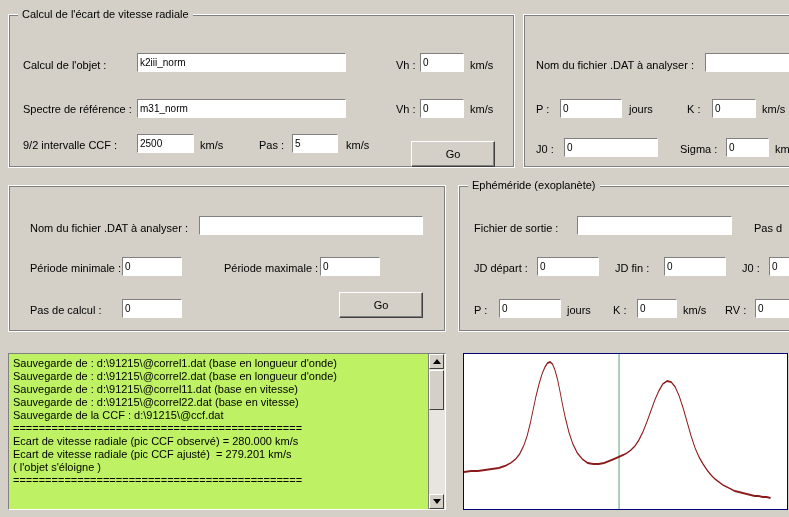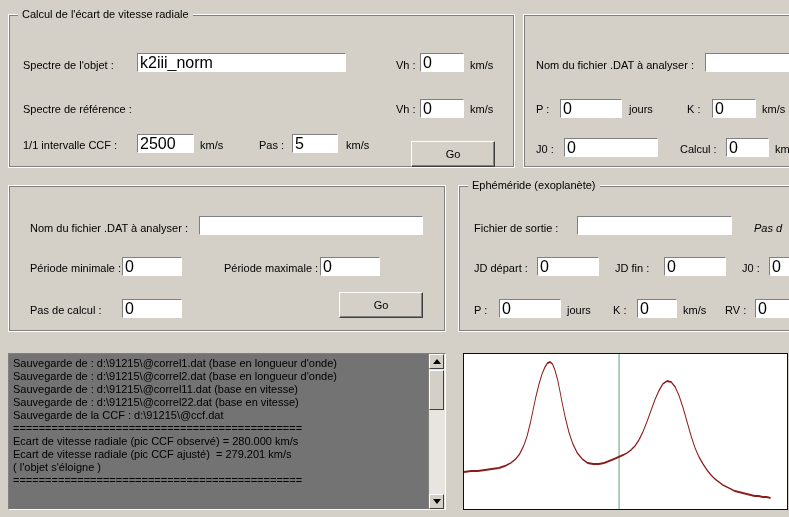--- a/index.html
+++ b/index.html
@@ -53,21 +53,21 @@
   
   input.tf {
     position: absolute;
     box-sizing: border-box;
     height: 19px;
     border: 1px solid #808080;
     border-right-color: #ffffff;
     border-bottom-color: #ffffff;
     background: #ffffff;
     font-family: "Liberation Sans", sans-serif;
-    font-size: 16px;
+    font-size: 10px;
     color: #000;
     padding: 1px 2px;
     outline: none;
   }
   
   button.btn {
     position: absolute;
     box-sizing: border-box;
     background: #d4d0c8;
     border: 1px solid #ffffff;
@@ -76,21 +76,21 @@
     box-shadow: inset -1px -1px 0 #808080;
     font-family: "Liberation Sans", sans-serif;
     font-size: 11px;
     color: #000;
     cursor: default;
   }
   
   .logpanel {
     position: absolute;
     box-sizing: border-box;
-    background: #737373;
+    background: #bef264;
     border: 1px solid #808080;
     border-right-color: #ffffff;
     border-bottom-color: #ffffff;
     overflow: hidden;
   }
   .logtext {
     position: absolute;
     left: 4px;
     top: 3px;
     right: 20px;
@@ -155,32 +155,33 @@
 </style>
 </head>
 <body>
 
 <div class="app">
 
   <div class="group" style="left:8px; top:14px; width:505px; height:152px;">
     <div class="gb-inner"></div>
     <div class="group-title">Calcul de l'écart de vitesse radiale</div>
 
-    <div class="lbl" style="left:14px; top:44px;">Spectre de l'objet :</div>
+    <div class="lbl" style="left:14px; top:44px;">Calcul de l'objet :</div>
     <input class="tf" style="left: 128px; top: 38px; width: 209px;" type="text" value="k2iii_norm">
     <div class="lbl" style="left:387px; top:44px;">Vh :</div>
     <input class="tf" style="left: 411px; top: 38px; width: 44px;" type="text" value="0">
     <div class="lbl" style="left:461px; top:44px;">km/s</div>
 
     <div class="lbl" style="left:14px; top:88px;">Spectre de référence :</div>
+    <input class="tf" style="left: 128px; top: 84px; width: 209px;" type="text" value="m31_norm">
     <div class="lbl" style="left:387px; top:88px;">Vh :</div>
     <input class="tf" style="left: 411px; top: 84px; width: 44px;" type="text" value="0">
     <div class="lbl" style="left:461px; top:88px;">km/s</div>
 
-    <div class="lbl" style="left:14px; top:124px;">1/1 intervalle  CCF :</div>
+    <div class="lbl" style="left:14px; top:124px;">9/2 intervalle  CCF :</div>
     <input class="tf" style="left: 128px; top: 119px; width: 57px;" type="text" value="2500">
     <div class="lbl" style="left:191px; top:124px;">km/s</div>
     <div class="lbl" style="left:250px; top:124px;">Pas :</div>
     <input class="tf" style="left: 283px; top: 119px; width: 46px;" type="text" value="5">
     <div class="lbl" style="left:337px; top:124px;">km/s</div>
     <button class="btn" style="left:402px; top:126px; width:84px; height:26px;">Go</button>
   </div>
 
   <div class="group" style="left:523px; top:14px; width:280px; height:152px;">
     <div class="gb-inner"></div>
@@ -190,21 +191,21 @@
 
     <div class="lbl" style="left:12px; top:88px;">P :</div>
     <input class="tf" style="left: 36px; top: 84px; width: 62px;" type="text" value="0">
     <div class="lbl" style="left:105px; top:88px;">jours</div>
     <div class="lbl" style="left:163px; top:88px;">K :</div>
     <input class="tf" style="left: 188px; top: 84px; width: 44px;" type="text" value="0">
     <div class="lbl" style="left:238px; top:88px;">km/s</div>
 
     <div class="lbl" style="left:12px; top:128px;">J0 :</div>
     <input class="tf" style="left: 40px; top: 123px; width: 94px;" type="text" value="0">
-    <div class="lbl" style="left:156px; top:128px;">Calcul :</div>
+    <div class="lbl" style="left:156px; top:128px;">Sigma :</div>
     <input class="tf" style="left: 202px; top: 123px; width: 43px;" type="text" value="0">
     <div class="lbl" style="left:251px; top:128px;">km/</div>
   </div>
 
   <div class="group" style="left:8px; top:185px; width:436px; height:145px;">
     <div class="gb-inner"></div>
 
     <div class="lbl" style="left:21px; top:36px;">Nom du fichier .DAT à analyser :</div>
     <input class="tf" style="left: 190px; top: 30px; width: 224px;" type="text" value="">
 
@@ -217,21 +218,21 @@
     <input class="tf" style="left: 113px; top: 113px; width: 60px;" type="text" value="0">
     <button class="btn" style="left:330px; top:106px; width:84px; height:26px;">Go</button>
   </div>
 
   <div class="group" style="left:458px; top:185px; width:345px; height:145px;">
     <div class="gb-inner"></div>
     <div class="group-title">Ephéméride (exoplanète)</div>
 
     <div class="lbl" style="left:15px; top:36px;text-align:center;">Fichier de sortie :</div>
     <input class="tf" style="left: 118px; top: 30px; width: 155px;" type="text" value="">
-    <div class="lbl" style="left:295px; top:36px;font-style:italic;">Pas d</div>
+    <div class="lbl" style="left:295px; top:36px;">Pas d</div>
 
     <div class="lbl" style="left:15px; top:76px;">JD départ :</div>
     <input class="tf" style="left: 78px; top: 71px; width: 62px;" type="text" value="0">
     <div class="lbl" style="left:156px; top:76px;">JD fin :</div>
     <input class="tf" style="left: 205px; top: 71px; width: 62px;" type="text" value="0">
     <div class="lbl" style="left:283px; top:76px;">J0 :</div>
     <input class="tf" style="left: 310px; top: 71px; width: 40px;" type="text" value="0">
 
     <div class="lbl" style="left:15px; top:118px;">P :</div>
     <input class="tf" style="left: 40px; top: 113px; width: 62px;" type="text" value="0">

